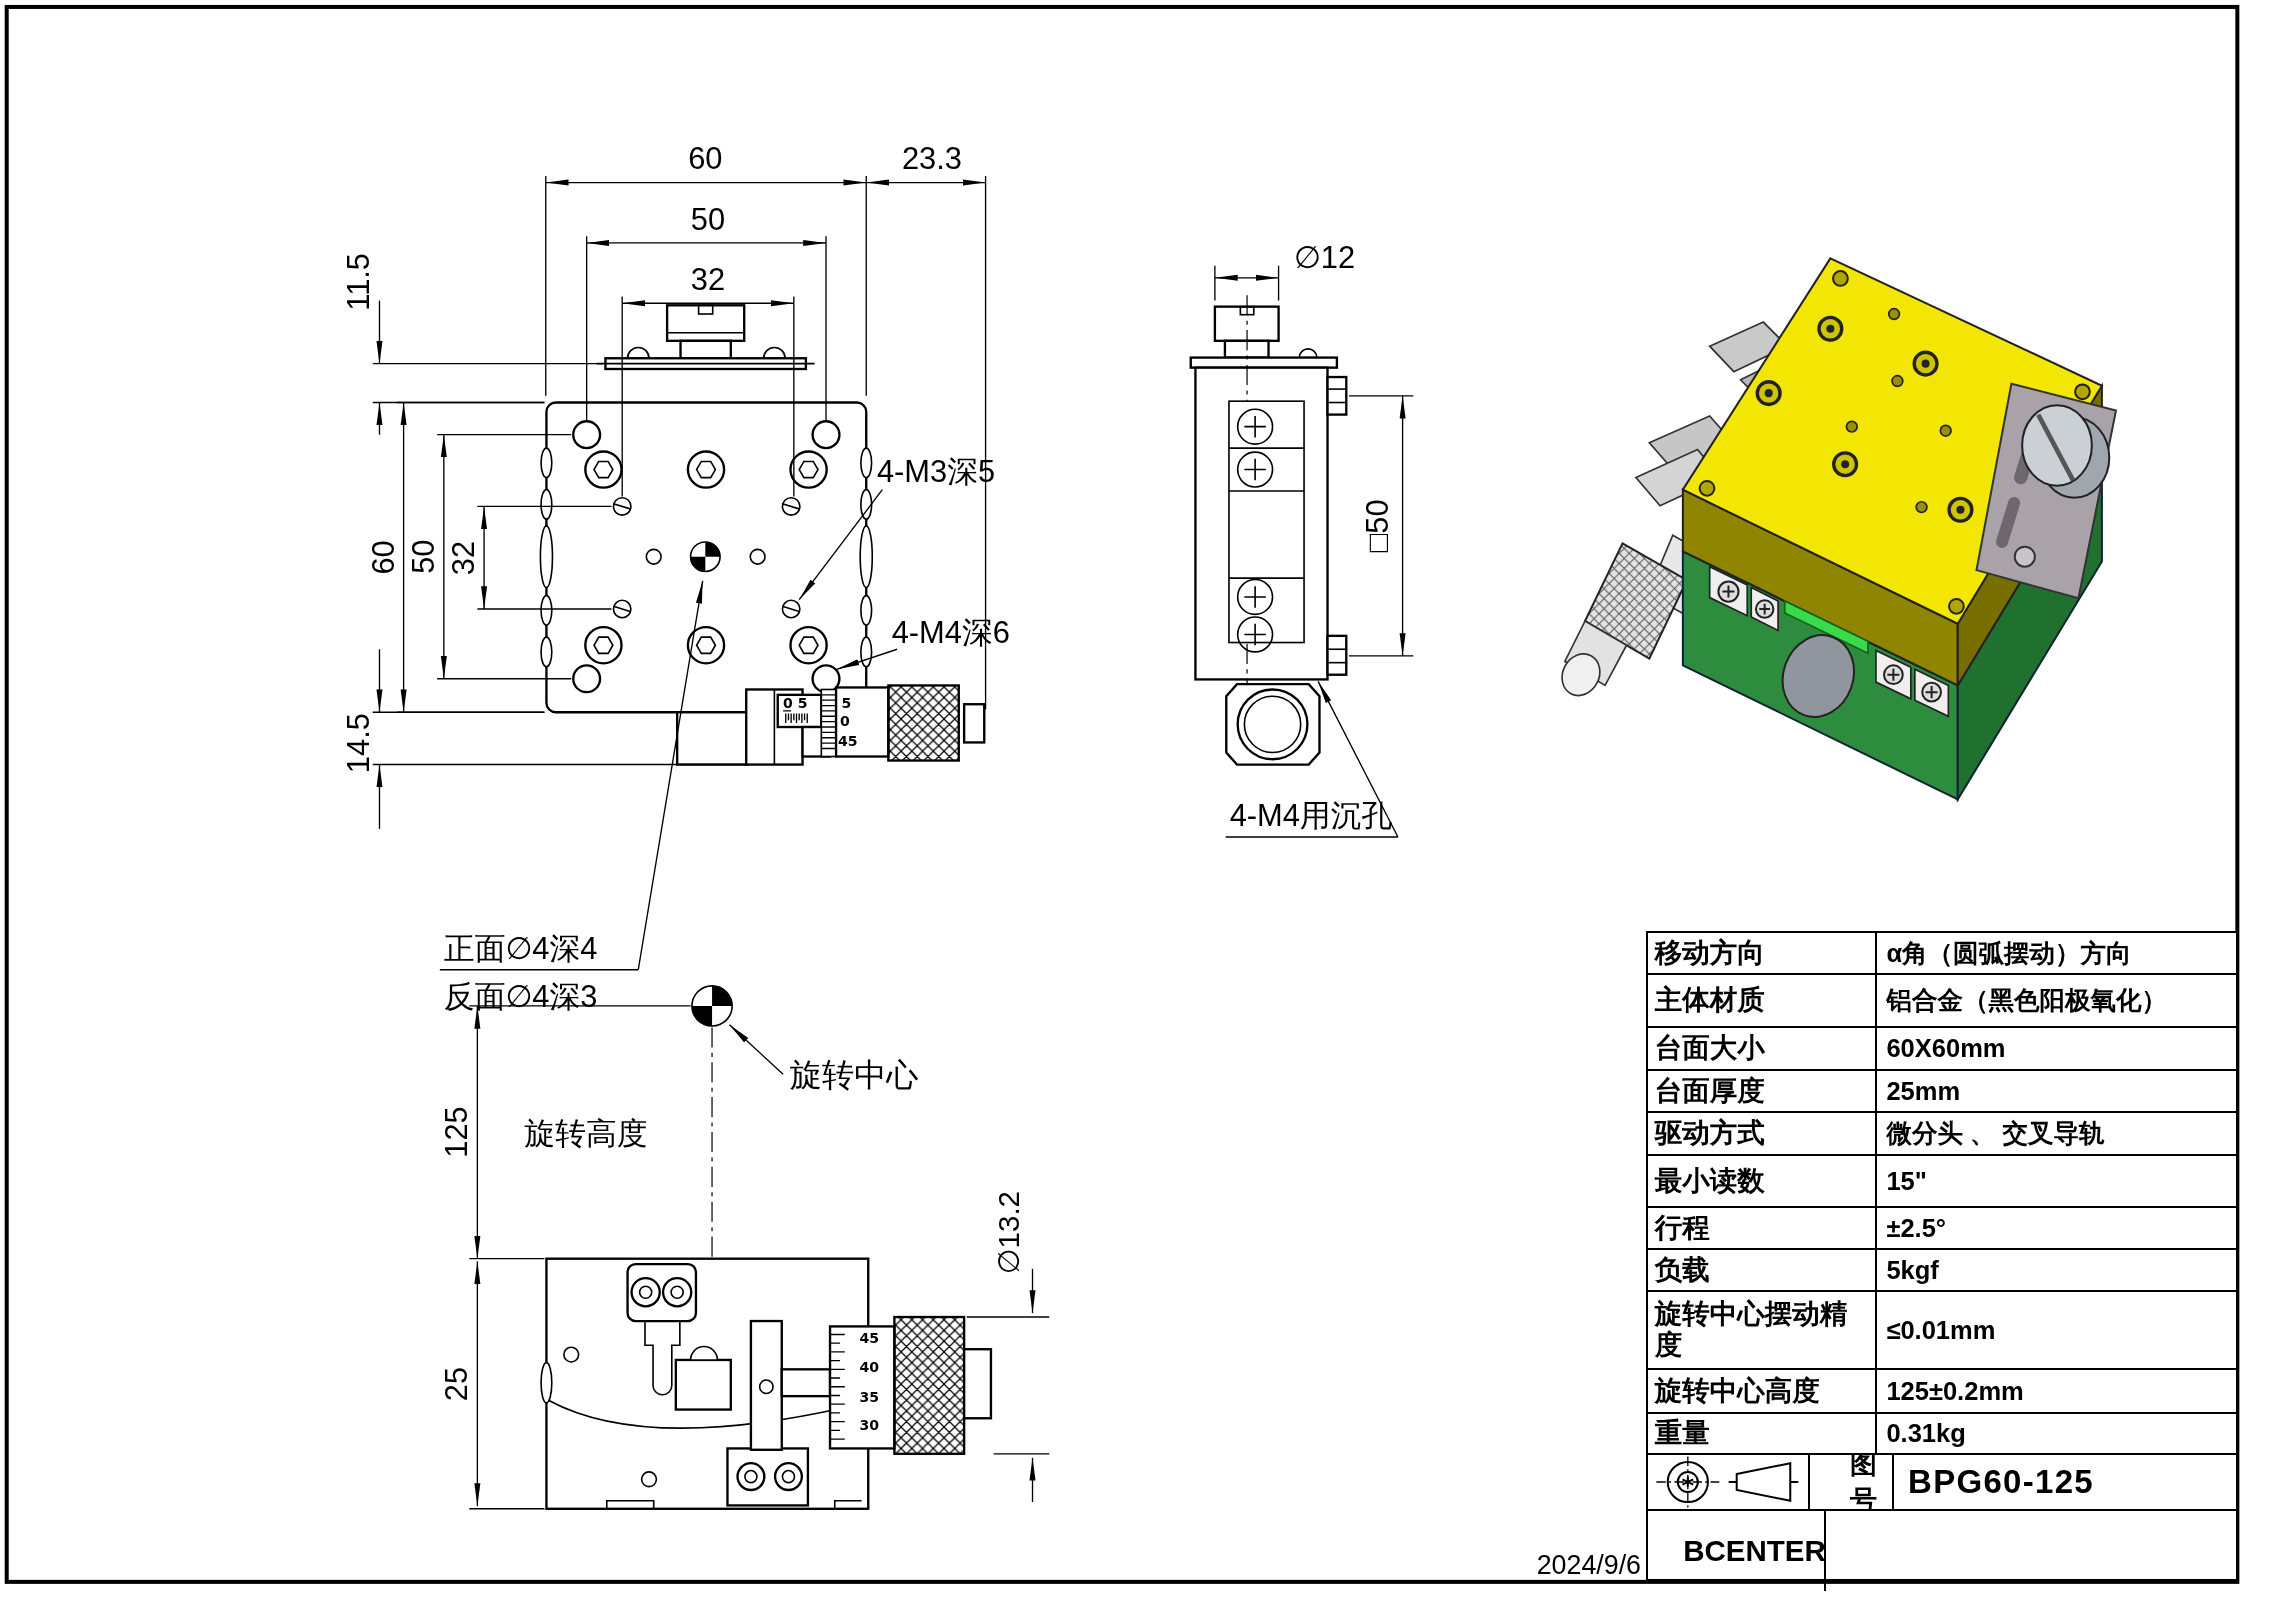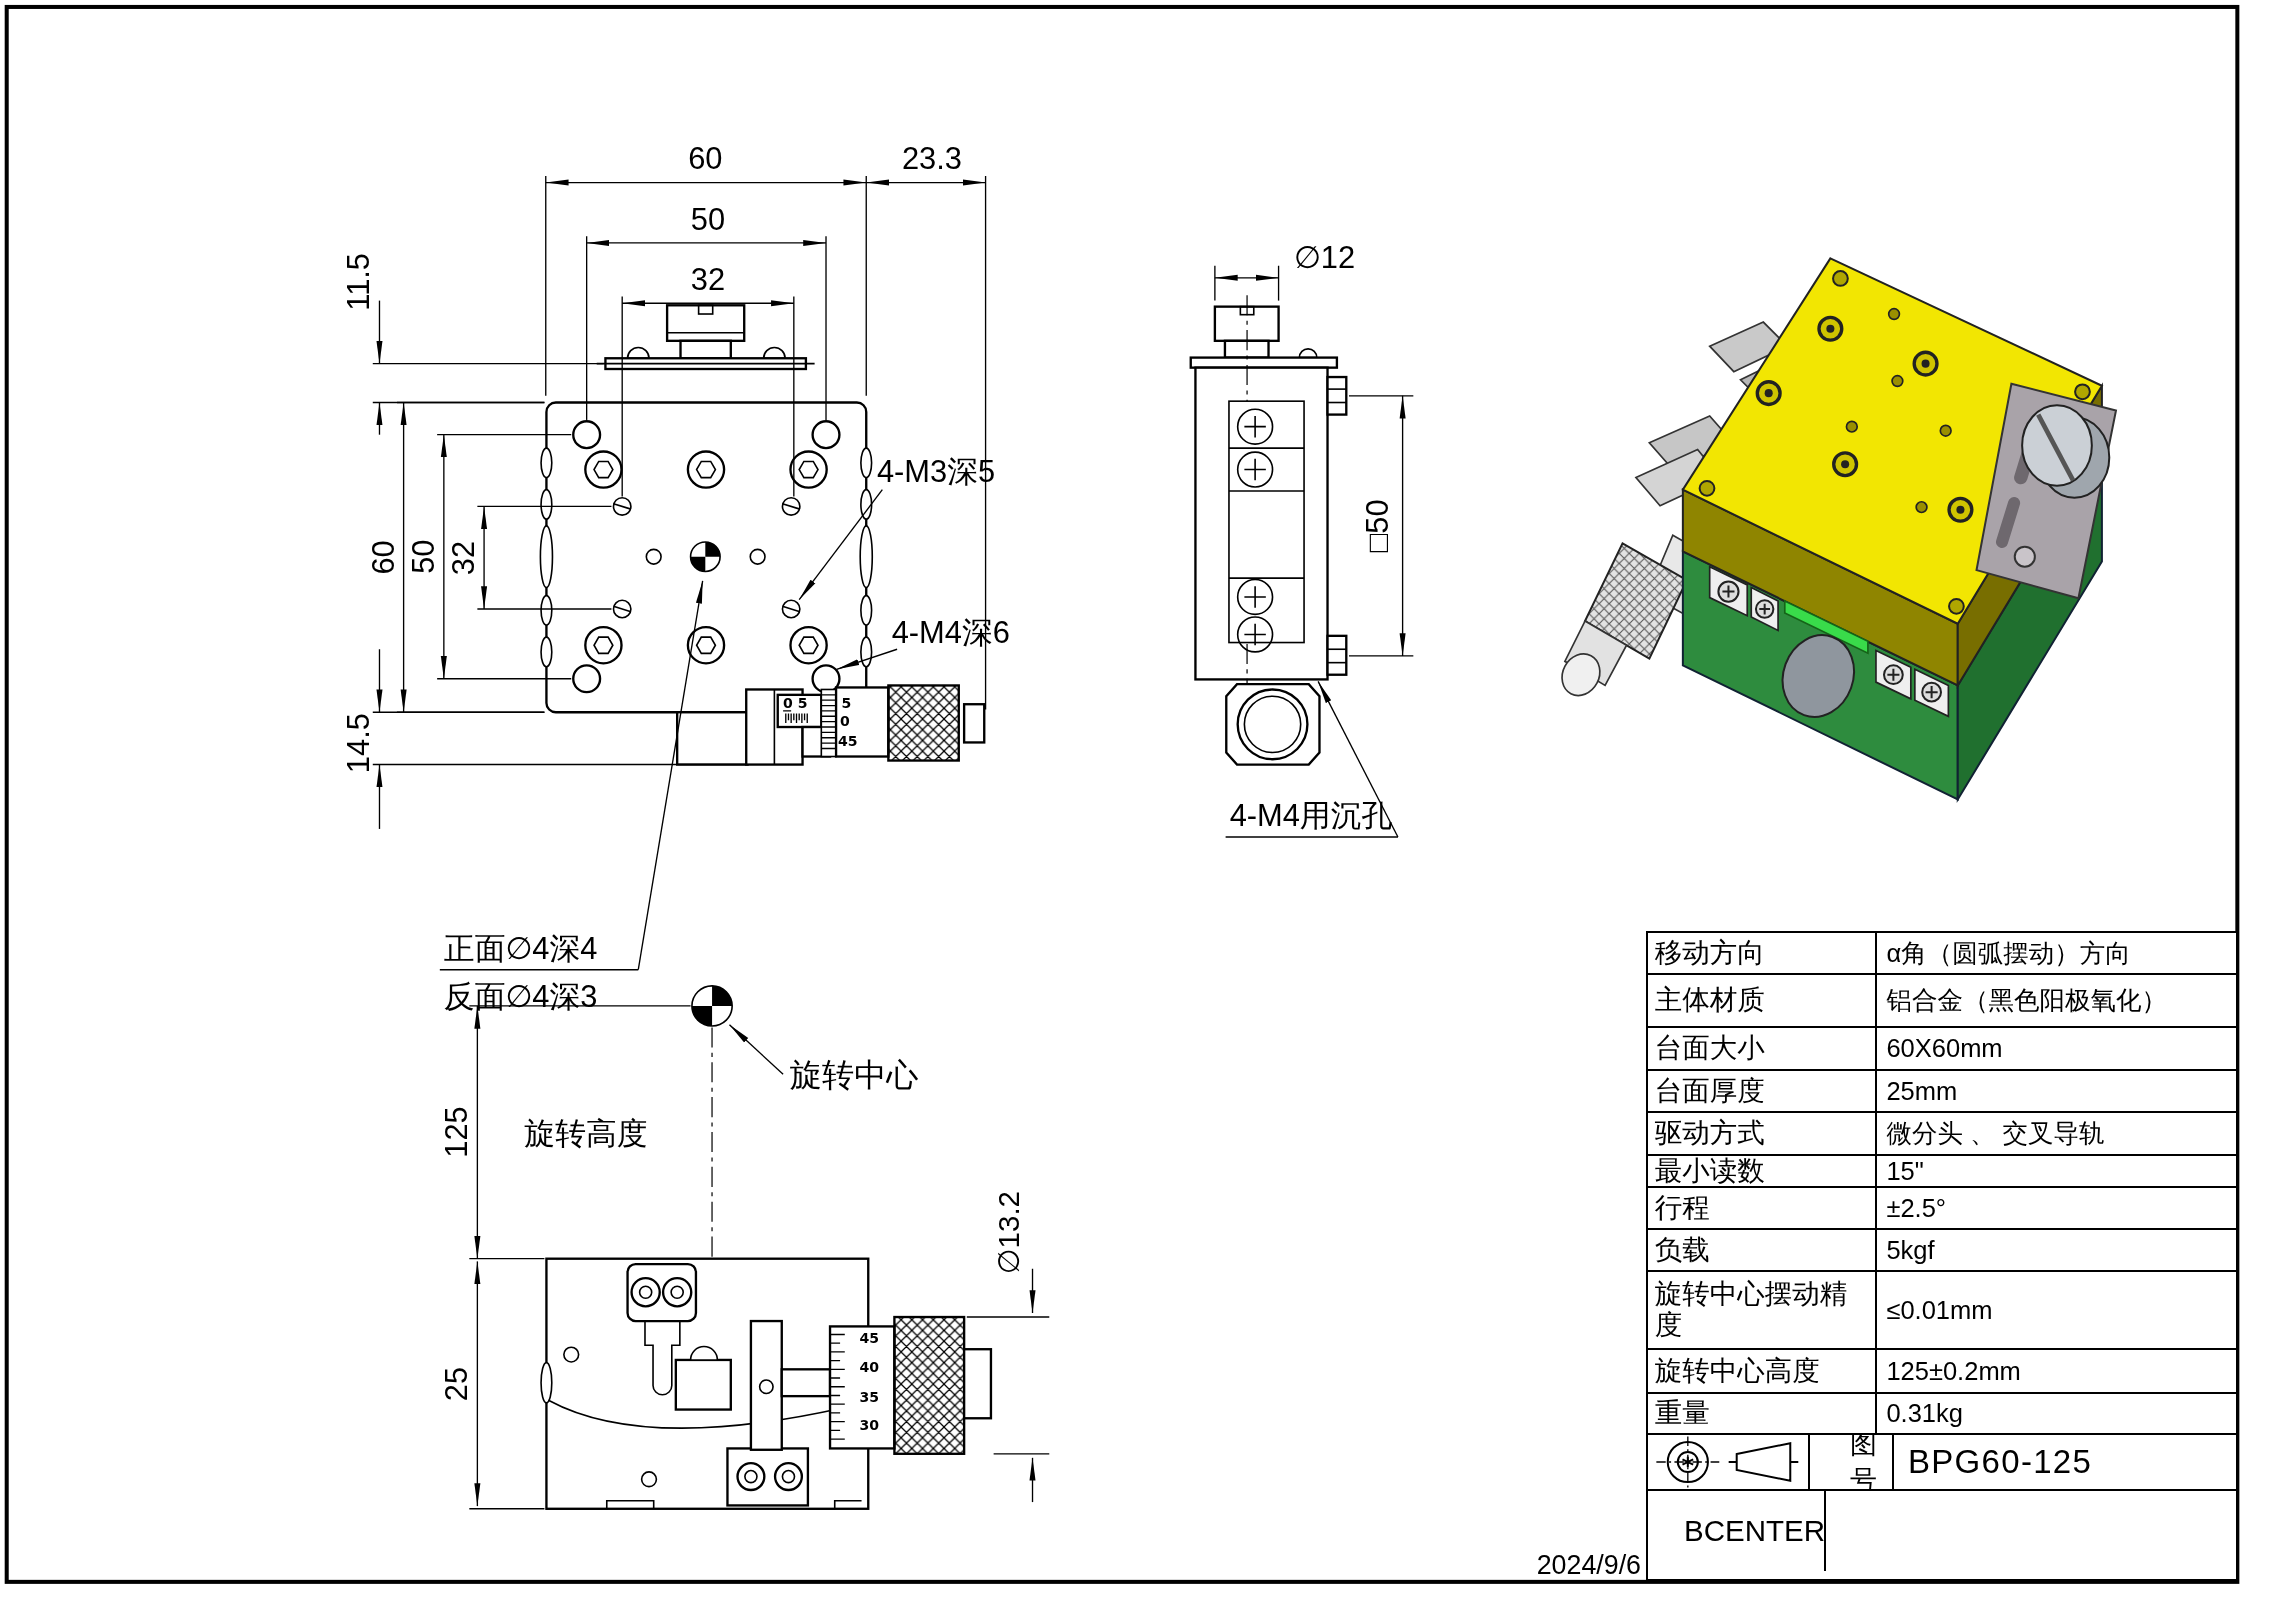--- a/index.html
+++ b/index.html
@@ -14,21 +14,21 @@
   .blk{fill:#000;stroke:none;}
   .od{fill:none;stroke:#000;stroke-width:2;}
   .cl{fill:none;stroke:#000;stroke-width:1.8;stroke-dasharray:30 8 6 8;}
   text{fill:#000;}
   .td{font-size:46px;font-family:"Liberation Sans","DejaVu Sans",sans-serif;}
   .ta{font-size:46px;font-family:"Liberation Sans","DejaVu Sans",sans-serif;}
   .ts{font-size:21px;font-weight:bold;font-family:"DejaVu Sans","Liberation Sans",sans-serif;}
   
   .spec{position:absolute;left:1646px;top:931px;width:592px;height:650px;border:2.7px solid #000;
         background:#fff;box-sizing:border-box;}
-  .srow{display:flex;border-bottom:2px solid #000;box-sizing:border-box;overflow:hidden;}
+  .srow{display:flex;border-bottom:2px solid #000;box-sizing:border-box;overflow:hidden;font-weight:bold;}
   .srow.last{border-bottom:none;padding-left:37px;}
   .c-label{width:229px;min-width:229px;box-sizing:border-box;border-right:2px solid #000;
            display:flex;align-items:center;padding:1.3px 2.7px 1.3px 6.7px;font-size:27.5px;line-height:1.12;}
   .c-value{flex:1;display:flex;align-items:center;padding:1.3px 2.7px 1.3px 9.4px;font-size:25.5px;}
   .c-sym{width:162px;min-width:162px;box-sizing:border-box;border-right:2px solid #000;
          display:flex;align-items:center;justify-content:center;}
   .c-tuhao{width:84px;min-width:84px;box-sizing:border-box;border-right:2px solid #000;
            display:flex;align-items:center;justify-content:center;font-size:27px;padding-left:40px;}
   .c-no{flex:1;display:flex;align-items:center;padding-left:14px;font-size:33px;letter-spacing:1.3px;}
   .c-brand{width:141px;min-width:141px;box-sizing:border-box;border-right:2px solid #000;
@@ -447,21 +447,21 @@
         <div class="c-value">60X60mm</div>
       </div>
   <div class="srow" style="height:42px">
         <div class="c-label">台面厚度</div>
         <div class="c-value">25mm</div>
       </div>
   <div class="srow" style="height:43px">
         <div class="c-label">驱动方式</div>
         <div class="c-value">微分头 、 交叉导轨</div>
       </div>
-  <div class="srow" style="height:32px">
+  <div class="srow" style="height:52px">
         <div class="c-label">最小读数</div>
         <div class="c-value">15"</div>
       </div>
   <div class="srow" style="height:42px">
         <div class="c-label">行程</div>
         <div class="c-value">±2.5°</div>
       </div>
   <div class="srow" style="height:42px">
         <div class="c-label">负载</div>
         <div class="c-value">5kgf</div>

